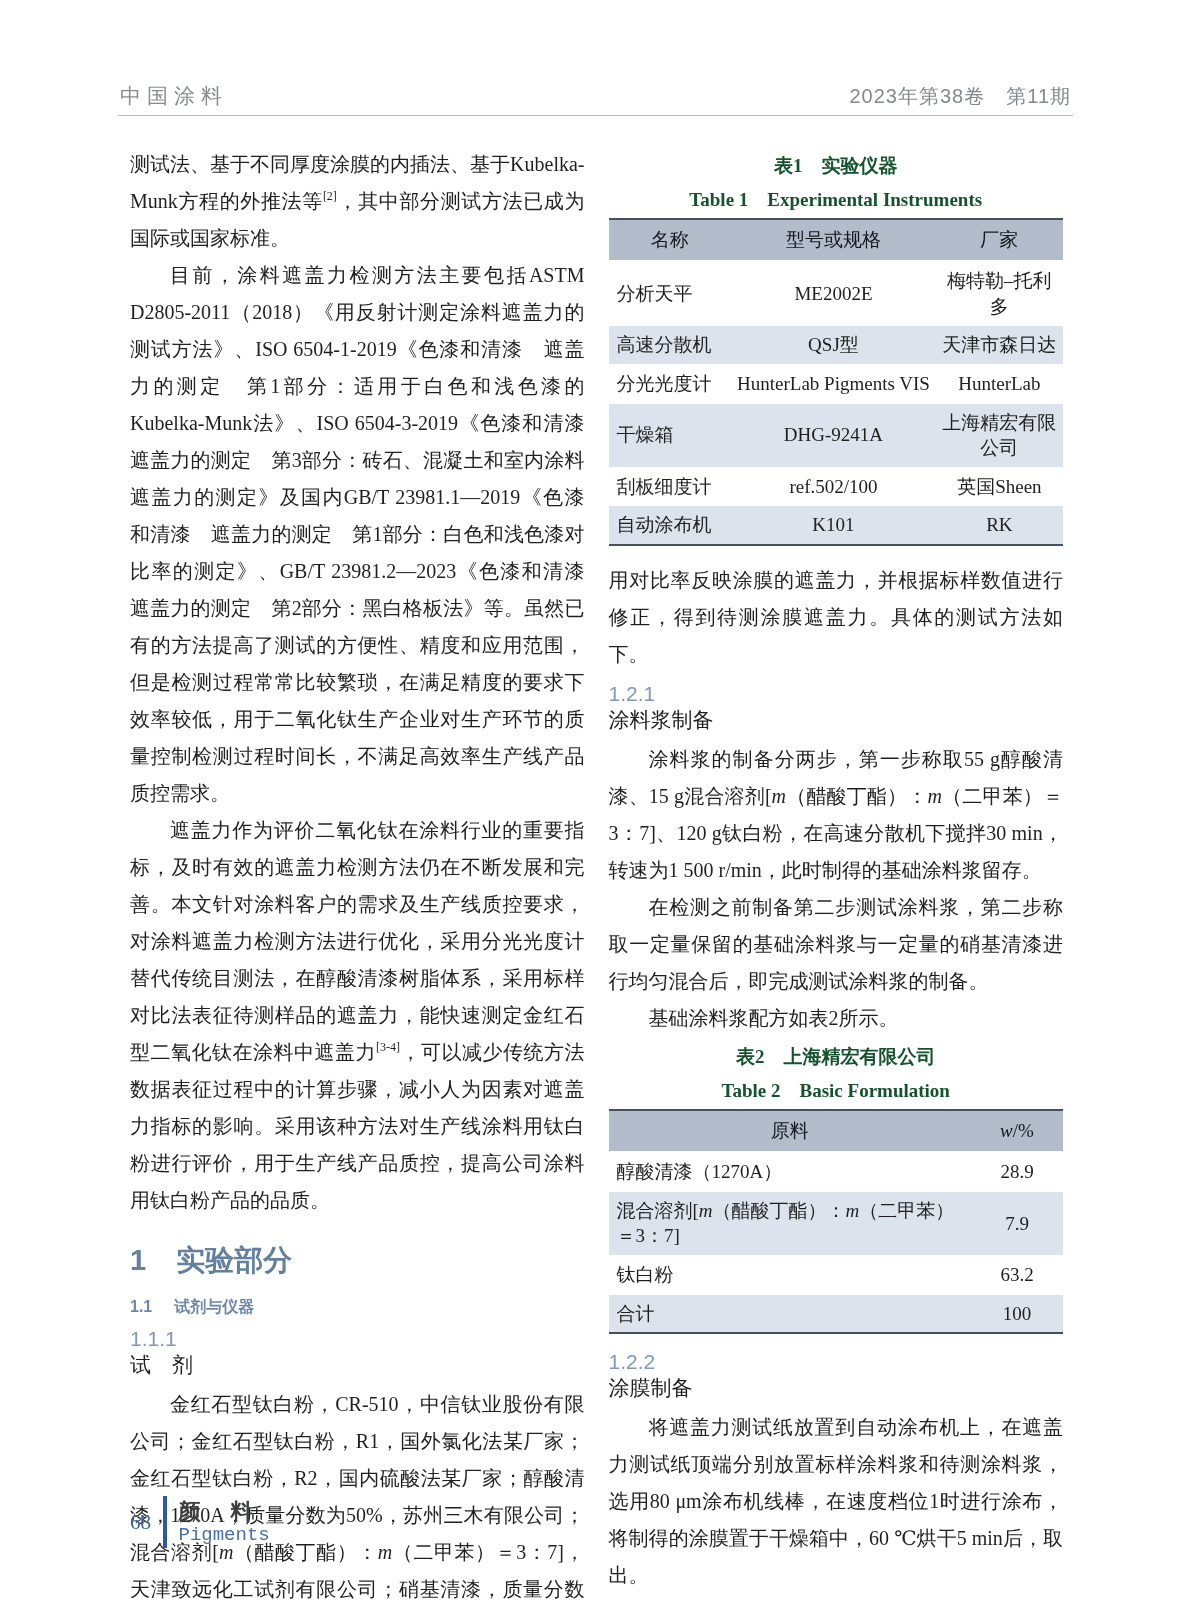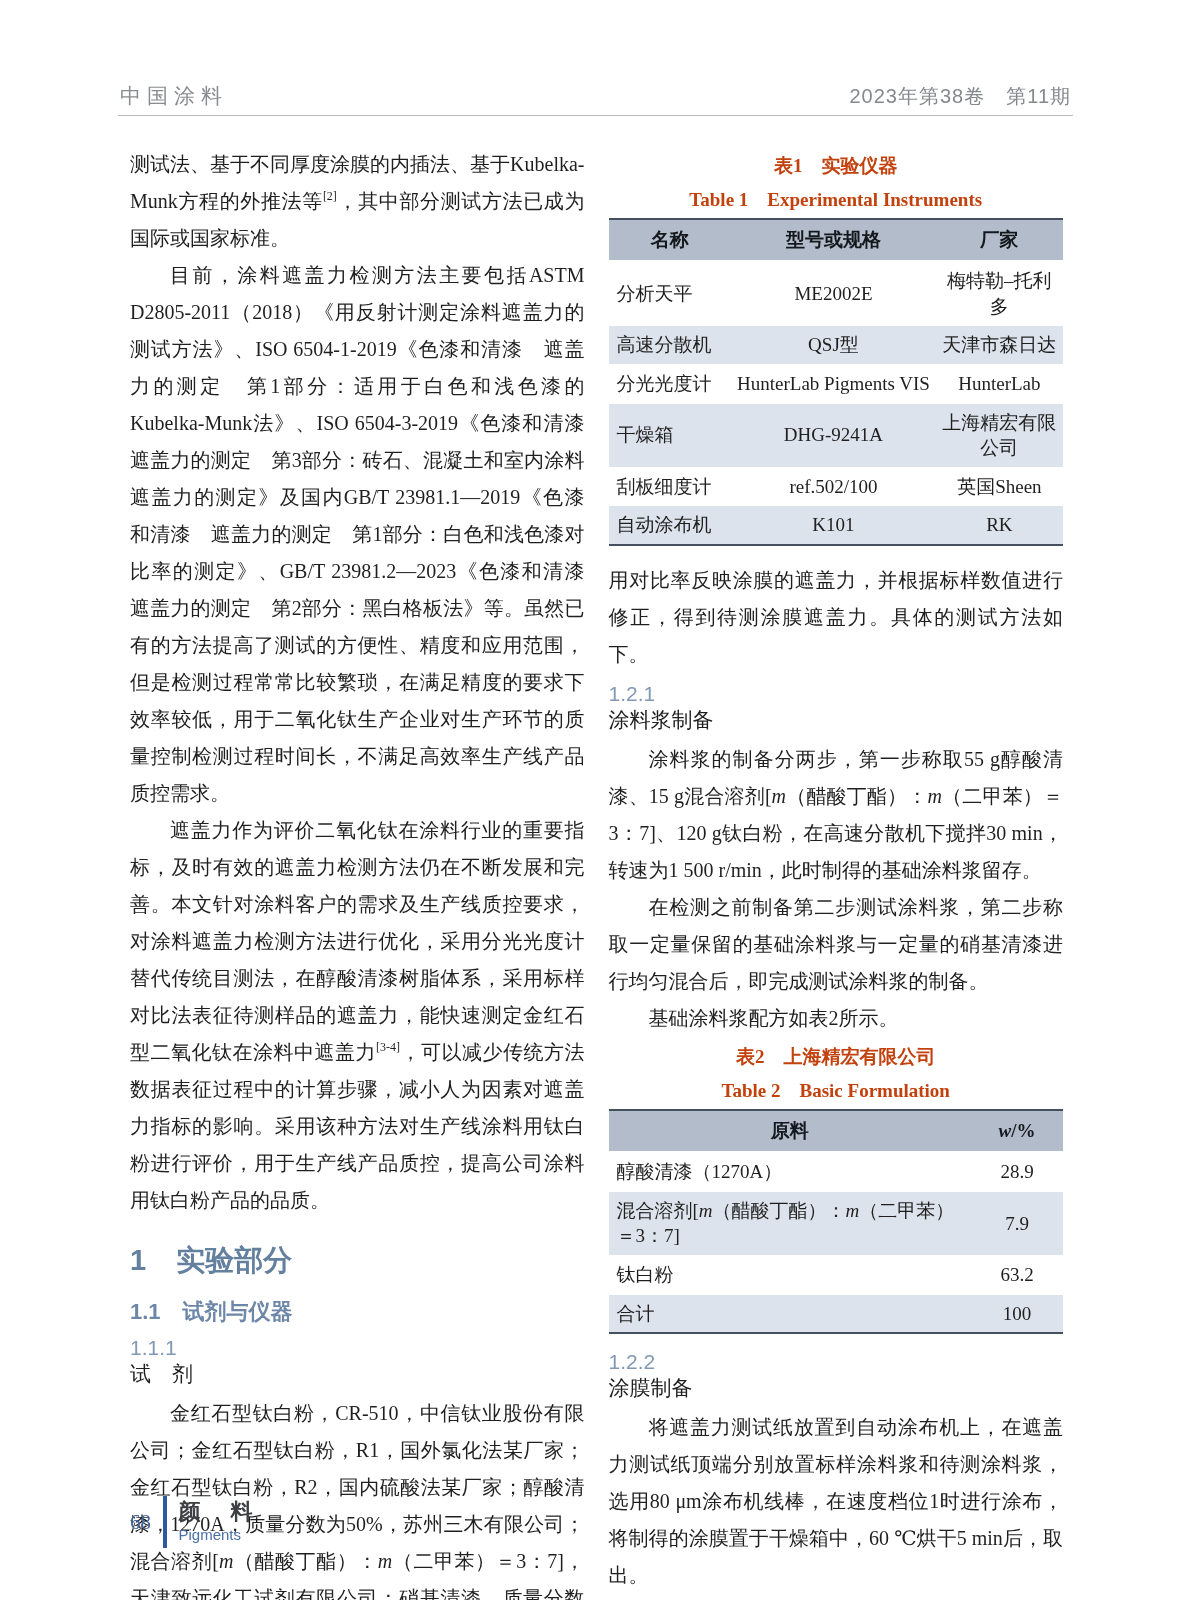--- a/index.html
+++ b/index.html
@@ -18,46 +18,46 @@
   
   .columns{display:flex;gap:24px;margin-top:30px;padding:0 10px 0 12px;}
   .col{flex:1 1 0;min-width:0;}
   p.body{font-size:20px;line-height:37px;margin:0;text-align:justify;}
   p.indent{text-indent:2em;}
   .it{font-style:italic;}
   sup{font-size:12px;line-height:0;}
   
   .sec-h1{font-family:"Liberation Sans","DejaVu Sans",sans-serif;color:#64809f;font-size:29px;font-weight:bold;margin:22px 0 12px;display:flex;align-items:baseline;}
   .sec-h1 .h-num{margin-right:30px;}
-  .sec-h2{font-family:"Liberation Sans","DejaVu Sans",sans-serif;color:#6d87a8;font-size:22px;font-weight:bold;margin:16px 0 9px;display:flex;align-items:baseline;}
+  .sec-h2{font-family:"Liberation Sans","DejaVu Sans",sans-serif;color:#6d87a8;font-size:16px;font-weight:bold;margin:16px 0 9px;display:flex;align-items:baseline;}
   .sec-h2 .h-num{margin-right:22px;}
   .sec-h3{font-size:21px;font-weight:normal;margin:9px 0 7px;display:flex;align-items:baseline;flex-direction:column;}
   .sec-h3 .h-num{font-family:"Liberation Sans","DejaVu Sans",sans-serif;color:#8298b5;margin-right:26px;font-size:21px;}
   .sec-h3 .h-title{color:#1f1f1f;}
   
   .table-block{margin:4px 0 16px;}
-  .tcap{margin-top:6px;text-align:center;font-weight:bold;font-size:19px;line-height:28px;color:#c2410c;}
+  .tcap{margin-top:6px;text-align:center;font-weight:bold;font-size:19px;line-height:28px;color:#14532d;}
   .tcap-en{font-family:"Liberation Serif","DejaVu Serif",serif;}
   table.data-table{border-collapse:collapse;width:100%;margin-top:4px;
     border-top:2.5px solid #45505e;border-bottom:2.5px solid #45505e;font-size:19px;}
-  table.data-table th{background:#b2bccb;font-weight:bold;color:#14181d;padding:7px 4px;text-align:center;border-bottom:2px solid #ffffff;}
+  table.data-table th{background:#b2bccb;font-weight:normal;color:#14181d;padding:7px 4px;text-align:center;border-bottom:2px solid #ffffff;}
   table.data-table td{padding:6px 4px;text-align:center;line-height:1.35;border-bottom:1.5px solid #ffffff;}
   table.data-table tbody tr:nth-child(even) td{background:#dde3ec;}
   table.t1 td:nth-child(1){text-align:left;padding-left:8px;width:27%;}
   table.t1 td:nth-child(2){width:45%;}
   table.t1 td:nth-child(3){width:28%;}
   table.t2 td:nth-child(1){text-align:left;padding-left:8px;}
   table.t2 th:nth-child(2),table.t2 td:nth-child(2){width:84px;}
   
   .page-footer{position:absolute;left:130px;bottom:52px;display:flex;align-items:center;}
   .pf-num{font-size:21px;color:#44659c;font-family:"Liberation Serif","DejaVu Serif",serif;margin-right:12px;}
   .pf-bar{width:3.5px;height:52px;background:#2d5a9e;margin-right:12px;}
   .pf-labels{display:flex;flex-direction:column;justify-content:center;}
   .pf-zh{font-size:22px;font-weight:bold;color:#3d4043;letter-spacing:4px;line-height:26px;}
-  .pf-en{font-size:15px;color:#4a6fa5;font-family:Liberation Sans, sans-serif;line-height:20px;}
+  .pf-en{font-size:19px;color:#4a6fa5;font-family:Liberation Mono, monospace;line-height:20px;}
 </style>
 </head>
 <body>
 
 <div class="page">
 
   <div class="running-head">
     <span class="rh-journal">中国涂料</span>
     <span class="rh-issue">2023年第38卷　第11期</span>
   </div>

